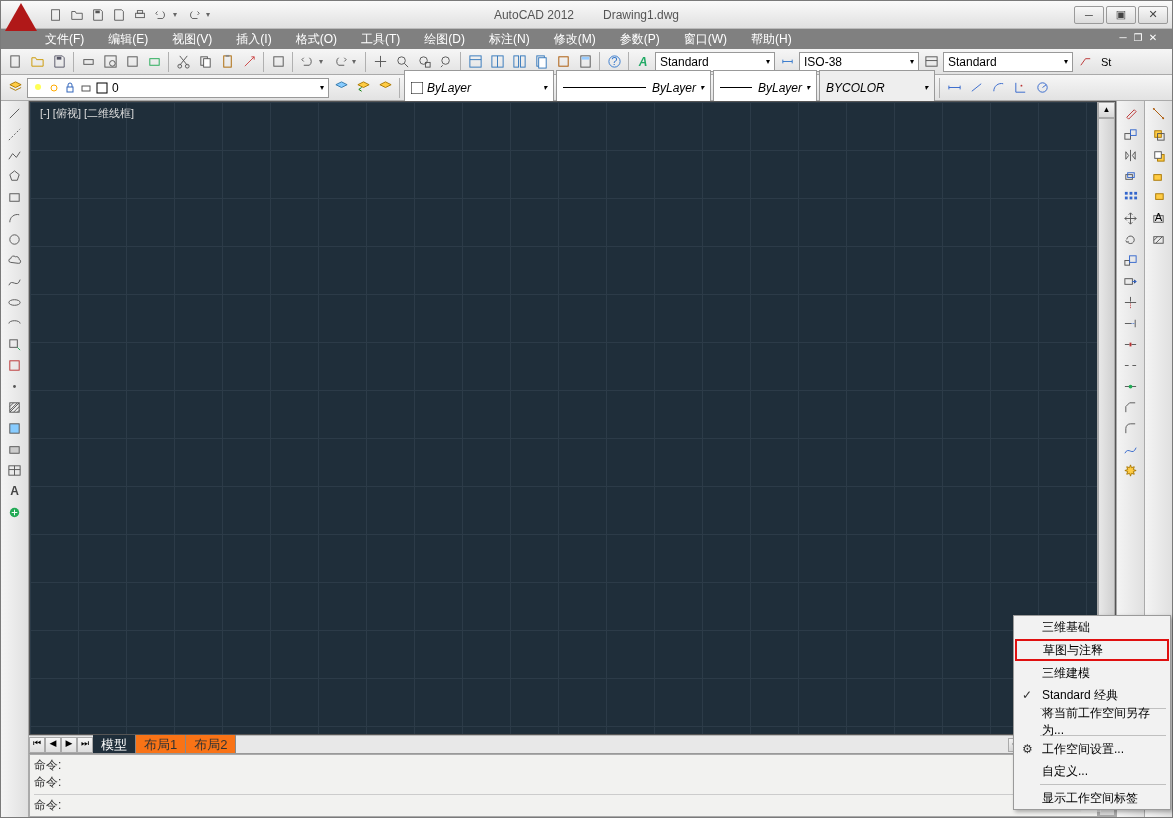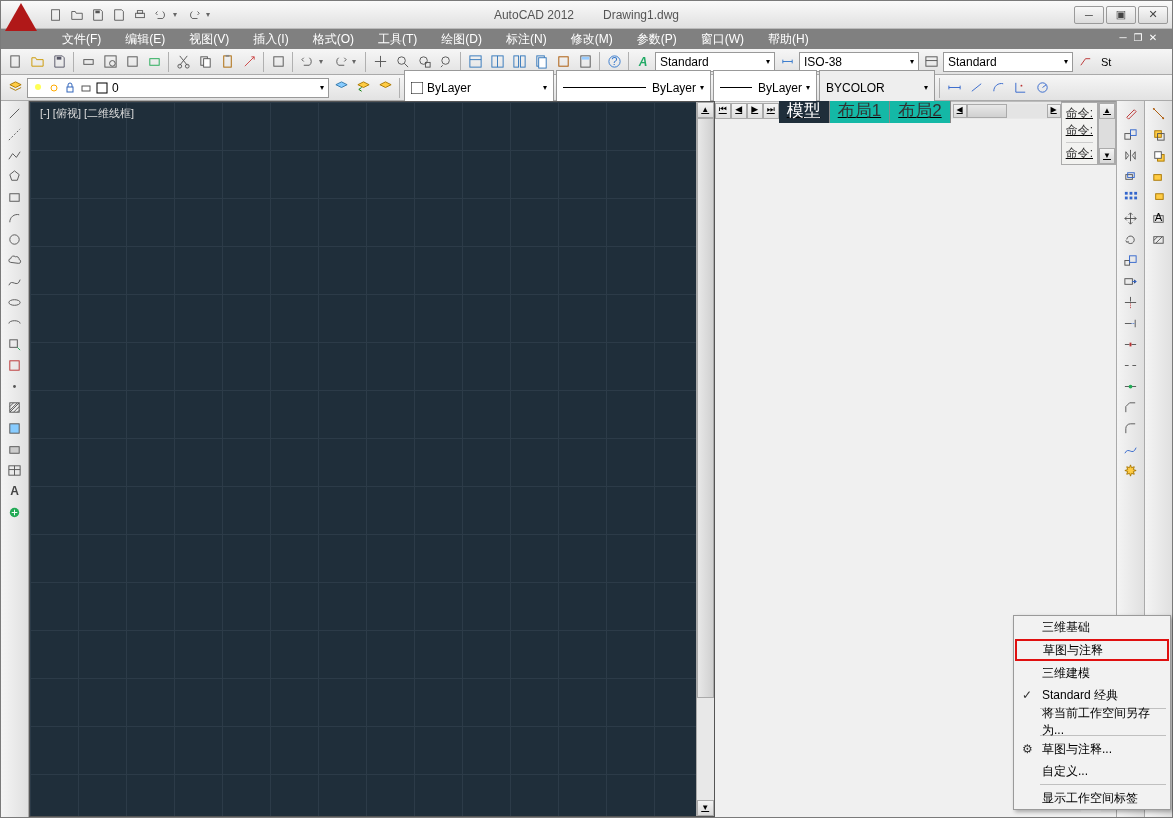--- a/index.html
+++ b/index.html
@@ -10,68 +10,68 @@
 .app-logo { width: 36px; height: 36px; margin-left: 4px; margin-top: 4px; position: relative; }
 .app-logo-triangle { width: 0; height: 0; border-left: 16px solid transparent; border-right: 16px solid transparent; border-bottom: 28px solid #b01818; position: absolute; top: 4px; }
 .qat { display: flex; gap: 3px; margin-left: 6px; align-items: center; }
 .qat-btn { width: 18px; height: 18px; display: flex; align-items: center; justify-content: center; cursor: pointer; color: #555; }
 .qat-btn svg { width: 14px; height: 14px; }
 .qat-dropdown { width: 9px; font-size: 8px; color: #666; }
 .title-center { position: absolute; left: 50%; transform: translateX(-50%); display: flex; gap: 29px; color: #555; }
 .window-controls { margin-left: auto; display: flex; gap: 2px; margin-right: 4px; }
 .win-btn { width: 30px; height: 18px; border: 1px solid #9a9a9a; border-radius: 2px; background: linear-gradient(#f8f8f8, #dcdcdc); display: flex; align-items: center; justify-content: center; font-size: 11px; color: #444; cursor: pointer; }
 
-.menu-bar { height: 20px; background: #808080; display: flex; align-items: center; padding: 0 12px 0 50px; gap: 2px; }
+.menu-bar { height: 20px; background: #808080; display: flex; align-items: center; padding: 0 12px 0 33px; gap: 2px; }
 .menu-item { color: #fff; padding: 2px 11px; cursor: pointer; font-size: 12px; }
 .doc-controls { margin-left: auto; display: flex; gap: 1px; }
 .doc-btn { width: 14px; height: 14px; color: #fff; font-size: 10px; cursor: pointer; text-align: center; }
 
 .toolbar { height: 26px; background: linear-gradient(#f6f6f6, #e2e2e2); border-bottom: 1px solid #aaa; display: flex; align-items: center; padding: 0 4px; gap: 2px; }
 .tb-btn { width: 20px; height: 20px; display: flex; align-items: center; justify-content: center; cursor: pointer; border: 1px solid transparent; color: #444; }
 .tb-btn svg { width: 15px; height: 15px; }
 .tb-sep { width: 1px; height: 20px; background: #b0b0b0; margin: 0 2px; }
 .tb-drop { width: 120px; height: 20px; border: 1px solid #999; background: #fff; display: flex; align-items: center; padding: 0 4px; font-size: 11px; }
 .tb-drop .arrow { margin-left: auto; font-size: 8px; }
 .tb-drop.wide { width: 130px; }
 
 .toolbar-2 { height: 26px; background: linear-gradient(#f6f6f6, #e2e2e2); border-bottom: 1px solid #aaa; display: flex; align-items: center; padding: 0 4px; gap: 2px; }
 .layer-drop { width: 302px; height: 20px; border: 1px solid #999; background: #fff; display: flex; align-items: center; padding: 0 4px; gap: 4px; }
 .layer-icon { width: 12px; height: 12px; }
-.line-drop { width: 150px; height: 36px; border: 1px solid #999; background: #fff; display: flex; align-items: center; padding: 0 6px; font-size: 11px; }
+.line-drop { width: 150px; height: 36px; border: 1px solid #999; background: #fff; display: flex; align-items: center; padding: 0 6px; font-size: 11px; font-style: italic; }
 .line-drop.w2 { width: 155px; }
 .line-drop.w3 { width: 104px; }
 .line-drop.w4 { width: 116px; }
 .line-drop .line-sample { flex: 1; height: 1px; background: #000; margin-right: 6px; }
 .line-drop .lbl { margin-left: auto; margin-right: 4px; }
 
 .main-area { flex: 1; display: flex; overflow: hidden; }
 .left-toolbar { width: 28px; background: linear-gradient(90deg,#f4f4f4,#e0e0e0); border-right: 1px solid #aaa; display: flex; flex-direction: column; align-items: center; padding-top: 2px; gap: 1px; }
 .lt-btn { width: 22px; height: 20px; display: flex; align-items: center; justify-content: center; cursor: pointer; color: #444; border: 1px solid transparent; }
 .lt-btn svg { width: 15px; height: 15px; }
 
 .right-toolbar { width: 28px; background: linear-gradient(90deg,#f4f4f4,#e0e0e0); border-left: 1px solid #aaa; display: flex; flex-direction: column; align-items: center; padding-top: 2px; gap: 1px; }
 .right-toolbar-2 { width: 28px; background: linear-gradient(90deg,#f4f4f4,#e0e0e0); border-left: 1px solid #aaa; display: flex; flex-direction: column; align-items: center; padding-top: 2px; gap: 1px; }
 
-.center { flex: 1; display: flex; flex-direction: row; text-decoration: underline; }
+.center { flex: 1; display: flex; flex-direction: column; }
 .canvas { flex: 1; background: #1f2e3a; position: relative; overflow: hidden; border: 1px solid #555; display: flex; }
 .drawing { flex: 1; position: relative; background-image:
   linear-gradient(#2c3b48 1px, transparent 1px),
   linear-gradient(90deg, #2c3b48 1px, transparent 1px);
   background-size: 48px 48px;
 }
 .viewport-label { position: absolute; top: 4px; left: 10px; color: #ddd; font-size: 11px; }
 .vscroll { width: 18px; background: #e8e8e8; border-left: 1px solid #aaa; display: flex; flex-direction: column; }
 .sbtn { height: 16px; background: linear-gradient(#f4f4f4,#d8d8d8); border: 1px solid #aaa; font-size: 8px; text-align: center; line-height: 14px; cursor: pointer; }
 .sthumb { height: 580px; background: linear-gradient(90deg,#e8e8e8,#d0d0d0); border: 1px solid #aaa; }
 
 .tabs-row { height: 18px; background: #e8e8e8; display: flex; align-items: center; border-top: 1px solid #bbb; }
 .nav-btns { display: flex; }
 .nav-btn { width: 16px; height: 16px; border: 1px solid #aaa; font-size: 9px; text-align: center; cursor: pointer; background: linear-gradient(#f6f6f6,#dedede); }
-.dtab { padding: 1px 8px; background: #1f2e3a; color: #fff; font-size: 17px; border-right: 1px solid #888; cursor: pointer; }
-.dtab.inactive { background: #14b8a6; color: #333; }
+.dtab { padding: 1px 8px; background: #1f2e3a; color: #fff; font-size: 13px; border-right: 1px solid #888; cursor: pointer; }
+.dtab.inactive { background: #f97316; color: #333; }
 .hscroll { flex: 1; display: flex; align-items: center; margin-left: 2px; }
 .hsbtn { width: 14px; height: 14px; border: 1px solid #aaa; font-size: 8px; text-align: center; cursor: pointer; background: linear-gradient(#f4f4f4,#d8d8d8); }
 .hstrack { flex: 1; height: 14px; background: #e4e4e4; }
 .hsthumb { width: 40px; height: 14px; background: linear-gradient(#e8e8e8,#d0d0d0); border: 1px solid #aaa; }
 
 .cmd-area { height: 64px; display: flex; border-top: 1px solid #999; }
 .cmd-text { flex: 1; background: #f2f2f0; border: 1px solid #aaa; padding: 2px 4px; font-size: 11px; color: #333; display: flex; flex-direction: column; }
 .cmd-text .hist { flex: 1; }
 .cmd-text .input { border-top: 1px solid #ccc; padding-top: 2px; }
 .cmd-scroll { width: 18px; background: #e8e8e8; border: 1px solid #aaa; display: flex; flex-direction: column; }
@@ -754,21 +754,21 @@
     <div class="ctx-item">三维建模</div>
     <div class="ctx-item">
         <span class="ctx-check">✓</span>
         <span>Standard 经典</span>
       </div>
     <div class="ctx-sep"></div>
     <div class="ctx-item">将当前工作空间另存为...</div>
     <div class="ctx-sep"></div>
     <div class="ctx-item">
         <span class="ctx-check">⚙</span>
-        <span>草图与注释...</span>
+        <span>工作空间设置...</span>
       </div>
     <div class="ctx-item">自定义...</div>
     <div class="ctx-sep"></div>
     <div class="ctx-item">显示工作空间标签</div>
   </div>
 
   <div class="watermark">
     <div class="house"></div>
     <span>系统之家</span>
   </div>

